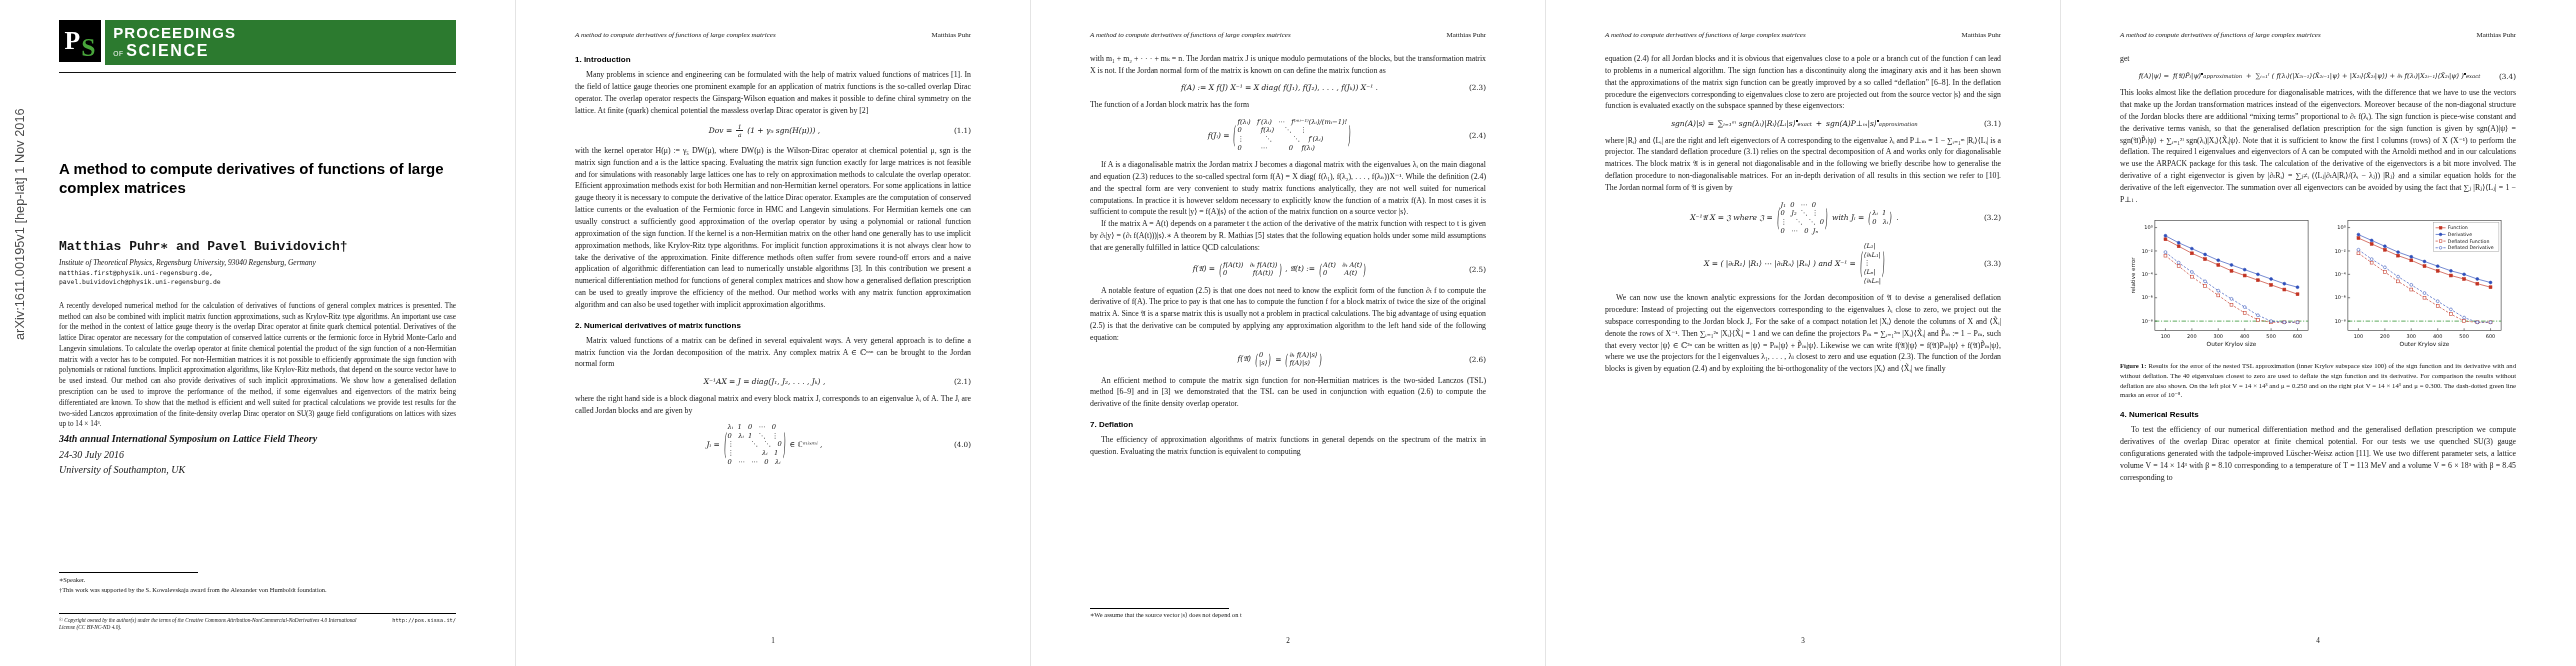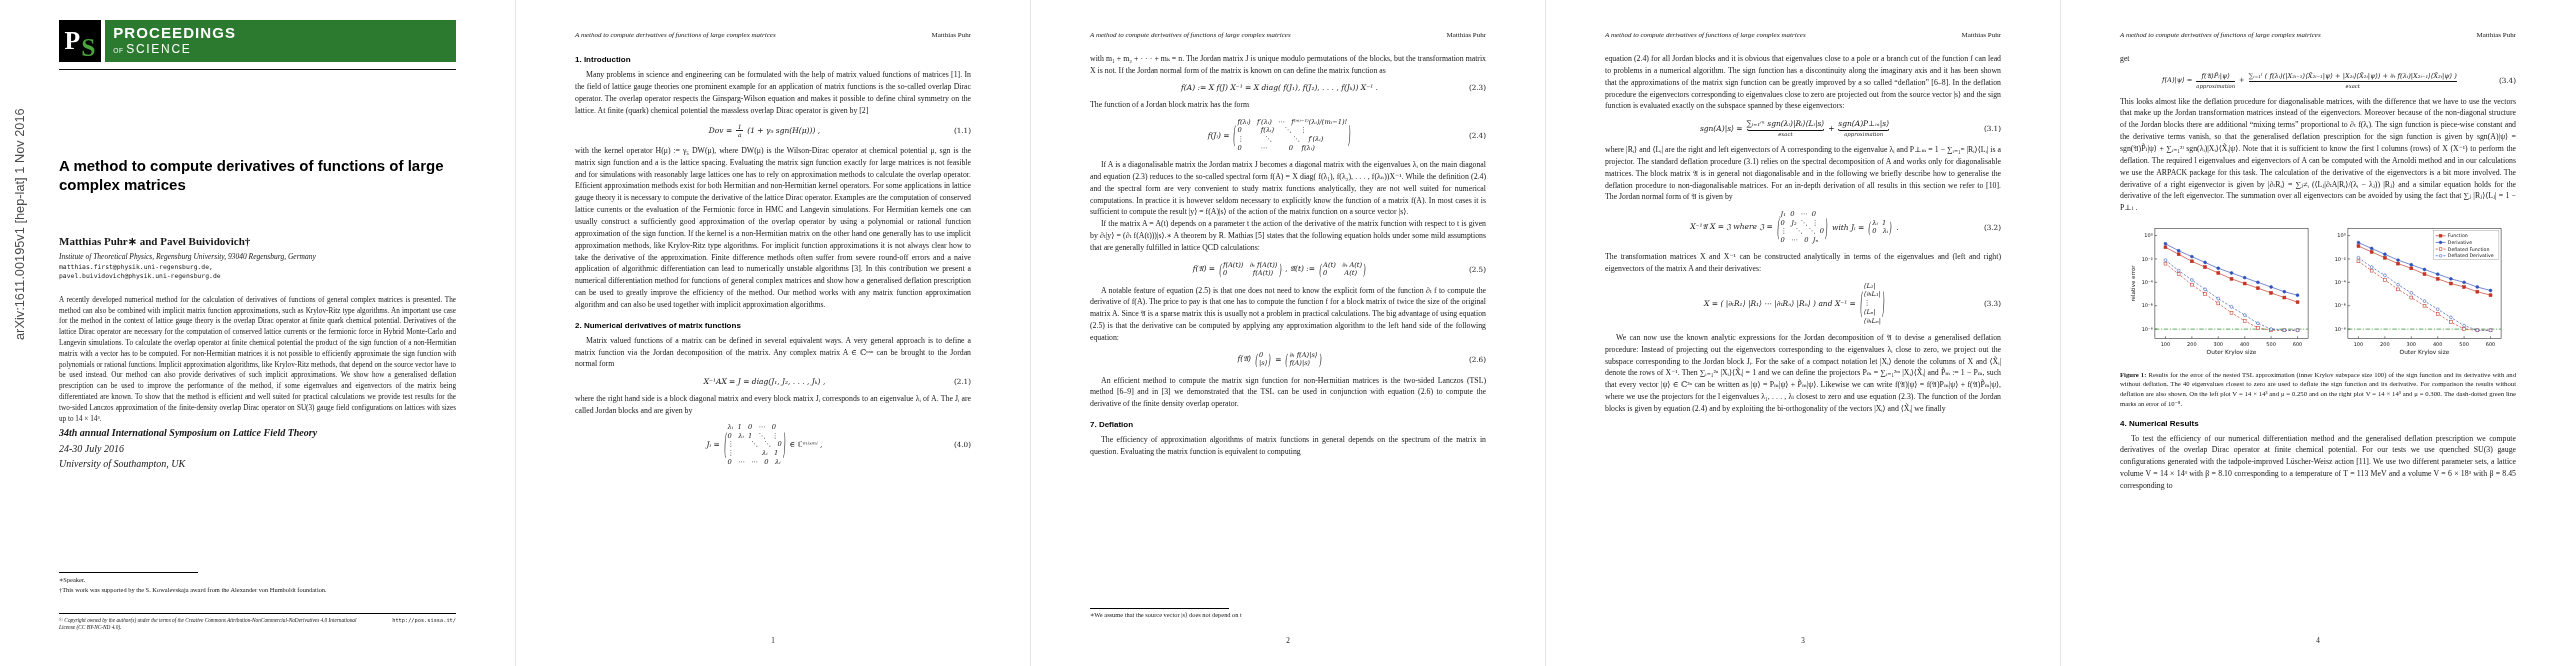--- a/index.html
+++ b/index.html
@@ -14,24 +14,24 @@
            font-family:"Liberation Sans","DejaVu Sans",sans-serif; font-size:12.8px; color:#4a4a4a; white-space:nowrap; width:289px; }
   .tp-content { position:absolute; left:59px; right:59px; top:20px; }
   .logo-row { display:flex; align-items:stretch; gap:4.4px; border-bottom:1.1px solid #111; padding-bottom:6.7px; }
   .pos-box { width:42px; height:42px; background:#000; position:relative; flex:0 0 42px; }
   .pos-p { position:absolute; left:5.6px; top:0px; color:#ffffff; font:bold 25.6px/42px "Liberation Serif",serif; }
   .pos-s { position:absolute; right:5.6px; top:6.7px; color:#49a63b; font:bold 25.6px/42px "Liberation Serif",serif; }
   .pos-banner { flex:1; background:#2c7a2f; color:#fff; padding:4.4px 7.8px; font-family:"Liberation Sans","DejaVu Sans",sans-serif; }
   .pos-proceedings { font-size:15px; font-weight:bold; letter-spacing:1.1px; }
   .pos-ofscience { margin-top:1.1px; }
   .pos-of { font-size:6.7px; letter-spacing:0.6px; }
-  .pos-science { font-size:12px; font-weight:normal; letter-spacing:1.7px; }
+  .pos-science { font-size:16px; font-weight:bold; letter-spacing:1.7px; }
   .tp-title { margin:86px 0 0 0; font-family:"Liberation Sans","DejaVu Sans",sans-serif; font-weight:bold;
               font-size:15px; line-height:1.28; color:#000; }
-  .tp-authors { margin-top:41px; font-family:Liberation Serif, serif; font-weight:bold; font-size:11px; }
+  .tp-authors { margin-top:41px; font-family:Liberation Mono, monospace; font-weight:bold; font-size:13px; }
   .tp-affil { margin-top:3.9px; font-style:italic; font-size:7.5px; }
   .tp-email { margin-top:1.7px; font-family:"DejaVu Sans Mono","Liberation Mono",monospace; font-size:6.4px; }
   .tp-abstract { margin:14.5px 0 0 0; font-size:7.2px; line-height:1.5; text-align:justify; }
   .tp-conf { margin-top:1px; font-style:italic; font-size:10px; line-height:1.55; }
   .conf-bold { font-weight:bold; }
   .tp-fnrule { position:absolute; left:59px; top:572px; width:139px; border-top:0.6px solid #000; }
   .tp-fn { position:absolute; left:59px; right:59px; font-size:6.4px; line-height:1.4; }
   .tp-copy { position:absolute; left:59px; right:59px; top:613px; border-top:0.6px solid #000; padding-top:2.8px;
              display:flex; justify-content:space-between; gap:22px; font-size:5.3px; line-height:1.3; }
   .copy-text { font-style:italic; max-width:300px; }
@@ -52,21 +52,21 @@
   .eqbody { flex:1; display:flex; justify-content:center; align-items:center; gap:3.9px; flex-wrap:nowrap; }
   .eqnum { font-style:normal; font-size:7.2px; }
   .mat { display:inline-flex; align-items:center; gap:1.1px; }
   .mrows { display:inline-block; white-space:pre; font-size:6.7px; line-height:1.3; text-align:left; }
   .paren { display:inline-block; font-weight:300; }
   .s2 { transform:scaleY(2.0) scaleX(0.85); }
   .s4 { transform:scaleY(3.2) scaleX(0.8); }
   .s5 { transform:scaleY(3.9) scaleX(0.8); }
   .frac { display:inline-flex; flex-direction:column; align-items:center; font-size:6.1px; line-height:1.15; }
   .frac .fn { border-bottom:0.6px solid #222; padding:0 1.7px; }
-  .ub { display:inline-flex; flex-direction:column; align-items:center; }
+  .ub { display:inline-flex; flex-direction:row; align-items:center; }
   .ub-brace { align-self:stretch; height:1.7px; border:0.6px solid #111; border-top:none; border-radius:0 0 2.8px 2.8px; margin-top:1.1px; }
   .ub-lbl { font-size:5.3px; font-style:italic; margin-top:0.6px; }
   .fn-block { position:absolute; left:59px; right:59px; bottom:48px; }
   .fn-rule { width:139px; border-top:0.6px solid #000; margin-bottom:2.2px; }
   .fn-text { font-size:6.4px; }
 
   
   .figure { display:flex; justify-content:center; gap:7.8px; margin:9px 0 5.6px 0; }
   svg.panel text { font-family:"DejaVu Sans","Liberation Sans",sans-serif; fill:#111; }
   .caption { margin:2.2px 0 0 0; font-size:6.7px; line-height:1.45; text-align:justify; }
@@ -281,21 +281,20 @@
         <span class="mat">
             <span class="paren s2">(</span>
             <span class="mrows">λᵢ  1
 0   λᵢ</span>
             <span class="paren s2">)</span>
           </span>
         <span>.</span>
       </span>
       <span class="eqnum">(3.2)</span>
     </div>
-    <p class="para noindent">The transformation matrices X and X⁻¹ can be constructed analytically in terms of the eigenvalues and (left and right) eigenvectors of the matrix A and their derivatives:</p>
     <div class="eq">
       <span class="eqbody">
         <span>X = ( |∂ₜR₁⟩  |R₁⟩  ⋯  |∂ₜRₙ⟩  |Rₙ⟩ )   and   X⁻¹ =</span>
         <span class="mat">
             <span class="paren s5">(</span>
             <span class="mrows">⟨L₁|
 ⟨∂ₜL₁|
 ⋮
 ⟨Lₙ|
 ⟨∂ₜLₙ|</span>

